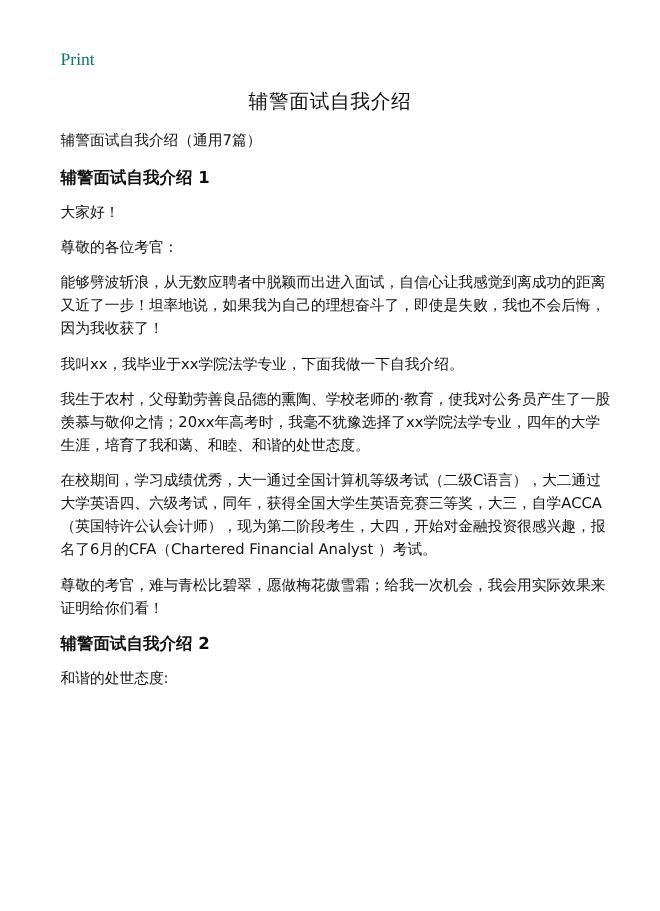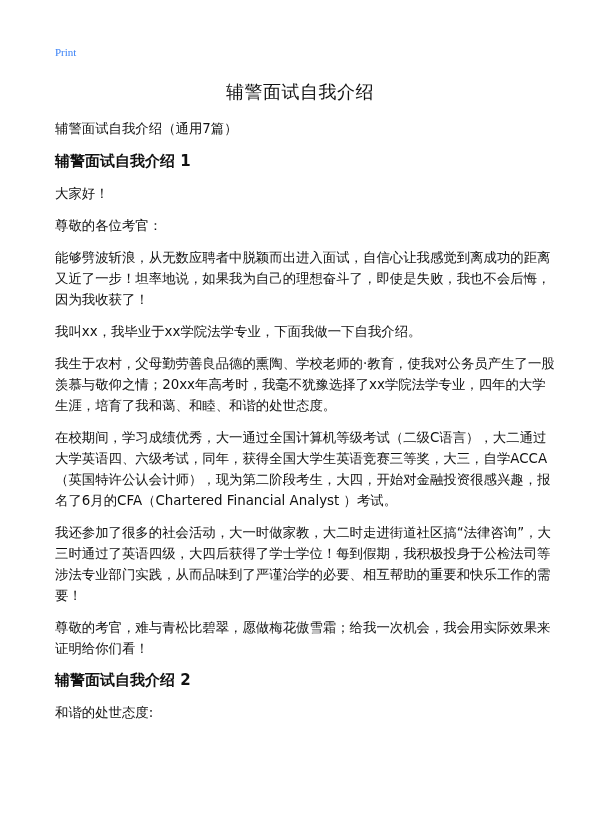--- a/index.html
+++ b/index.html
@@ -5,21 +5,21 @@
     html, body { margin: 0; padding: 0; background: #ffffff; }
     body {
       width: 600px; height: 828px; overflow: hidden;
       font-family: "DejaVu Sans", "Liberation Sans", sans-serif;
       color: #111111;
     }
     .page { position: relative; width: 600px; height: 828px; }
     .print-label {
       position: absolute; left: 55px; top: 46px;
       font-family: "Liberation Serif", "DejaVu Serif", serif;
-      font-size: 11px; color: #3b82f6;
+      font-size: 16px; color: #0f766e;
     }
     .doc-title {
       position: absolute; left: 0; right: 0; top: 80px;
       text-align: center; font-size: 18px; font-weight: normal;
       margin: 0; letter-spacing: 0.5px; color: #111;
     }
     .content {
       position: absolute; left: 55px; top: 118px; width: 500px;
       font-size: 13.4px; line-height: 21px;
     }
@@ -41,19 +41,18 @@
   <div class="content">
     <p class="subtitle">辅警面试自我介绍（通用7篇）</p>
 
     <h2>辅警面试自我介绍 1</h2>
     <p>大家好！</p>
     <p>尊敬的各位考官：</p>
     <p>能够劈波斩浪，从无数应聘者中脱颖而出进入面试，自信心让我感觉到离成功的距离又近了一步！坦率地说，如果我为自己的理想奋斗了，即使是失败，我也不会后悔，因为我收获了！</p>
     <p>我叫xx，我毕业于xx学院法学专业，下面我做一下自我介绍。</p>
     <p>我生于农村，父母勤劳善良品德的熏陶、学校老师的·教育，使我对公务员产生了一股羡慕与敬仰之情；20xx年高考时，我毫不犹豫选择了xx学院法学专业，四年的大学生涯，培育了我和蔼、和睦、和谐的处世态度。</p>
     <p>在校期间，学习成绩优秀，大一通过全国计算机等级考试（二级C语言），大二通过大学英语四、六级考试，同年，获得全国大学生英语竞赛三等奖，大三，自学ACCA（英国特许公认会计师），现为第二阶段考生，大四，开始对金融投资很感兴趣，报名了6月的CFA（Chartered Financial  Analyst ）考试。</p>
-    <p>我还参加了很多的社会活动，大一时做家教，大二时走进街道社区搞“法律咨询”，大三时通过了英语四级，大四后获得了学士学位！每到假期，我积极投身于公检法司等涉法专业部门实践，从而品味到了严谨治学的必要、相互帮助的重要和快乐工作的需要！</p>
     <p>尊敬的考官，难与青松比碧翠，愿做梅花傲雪霜；给我一次机会，我会用实际效果来证明给你们看！</p>
 
     <h2>辅警面试自我介绍 2</h2>
     <p>和谐的处世态度:</p>
   </div>
 </div>
 
 </body></html>

